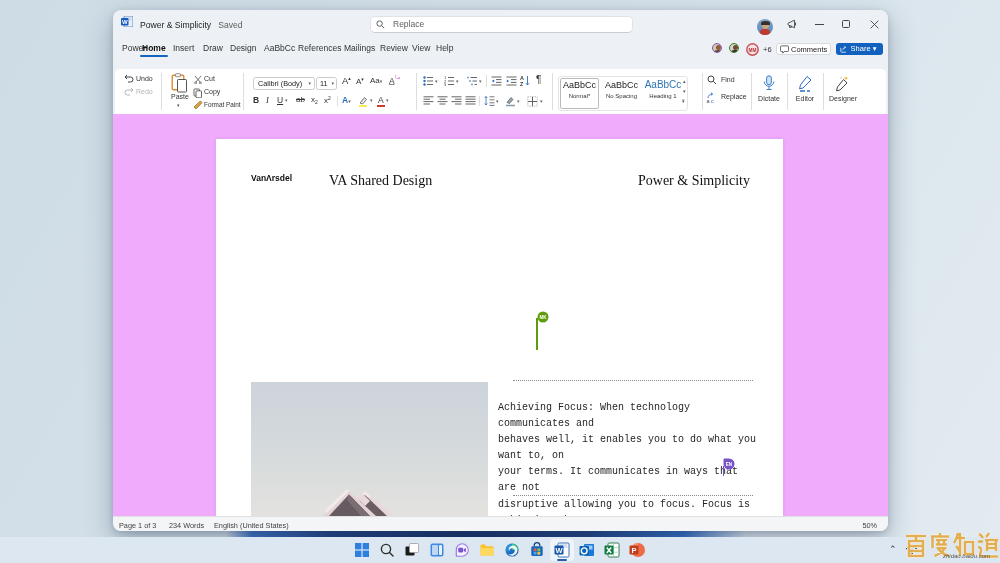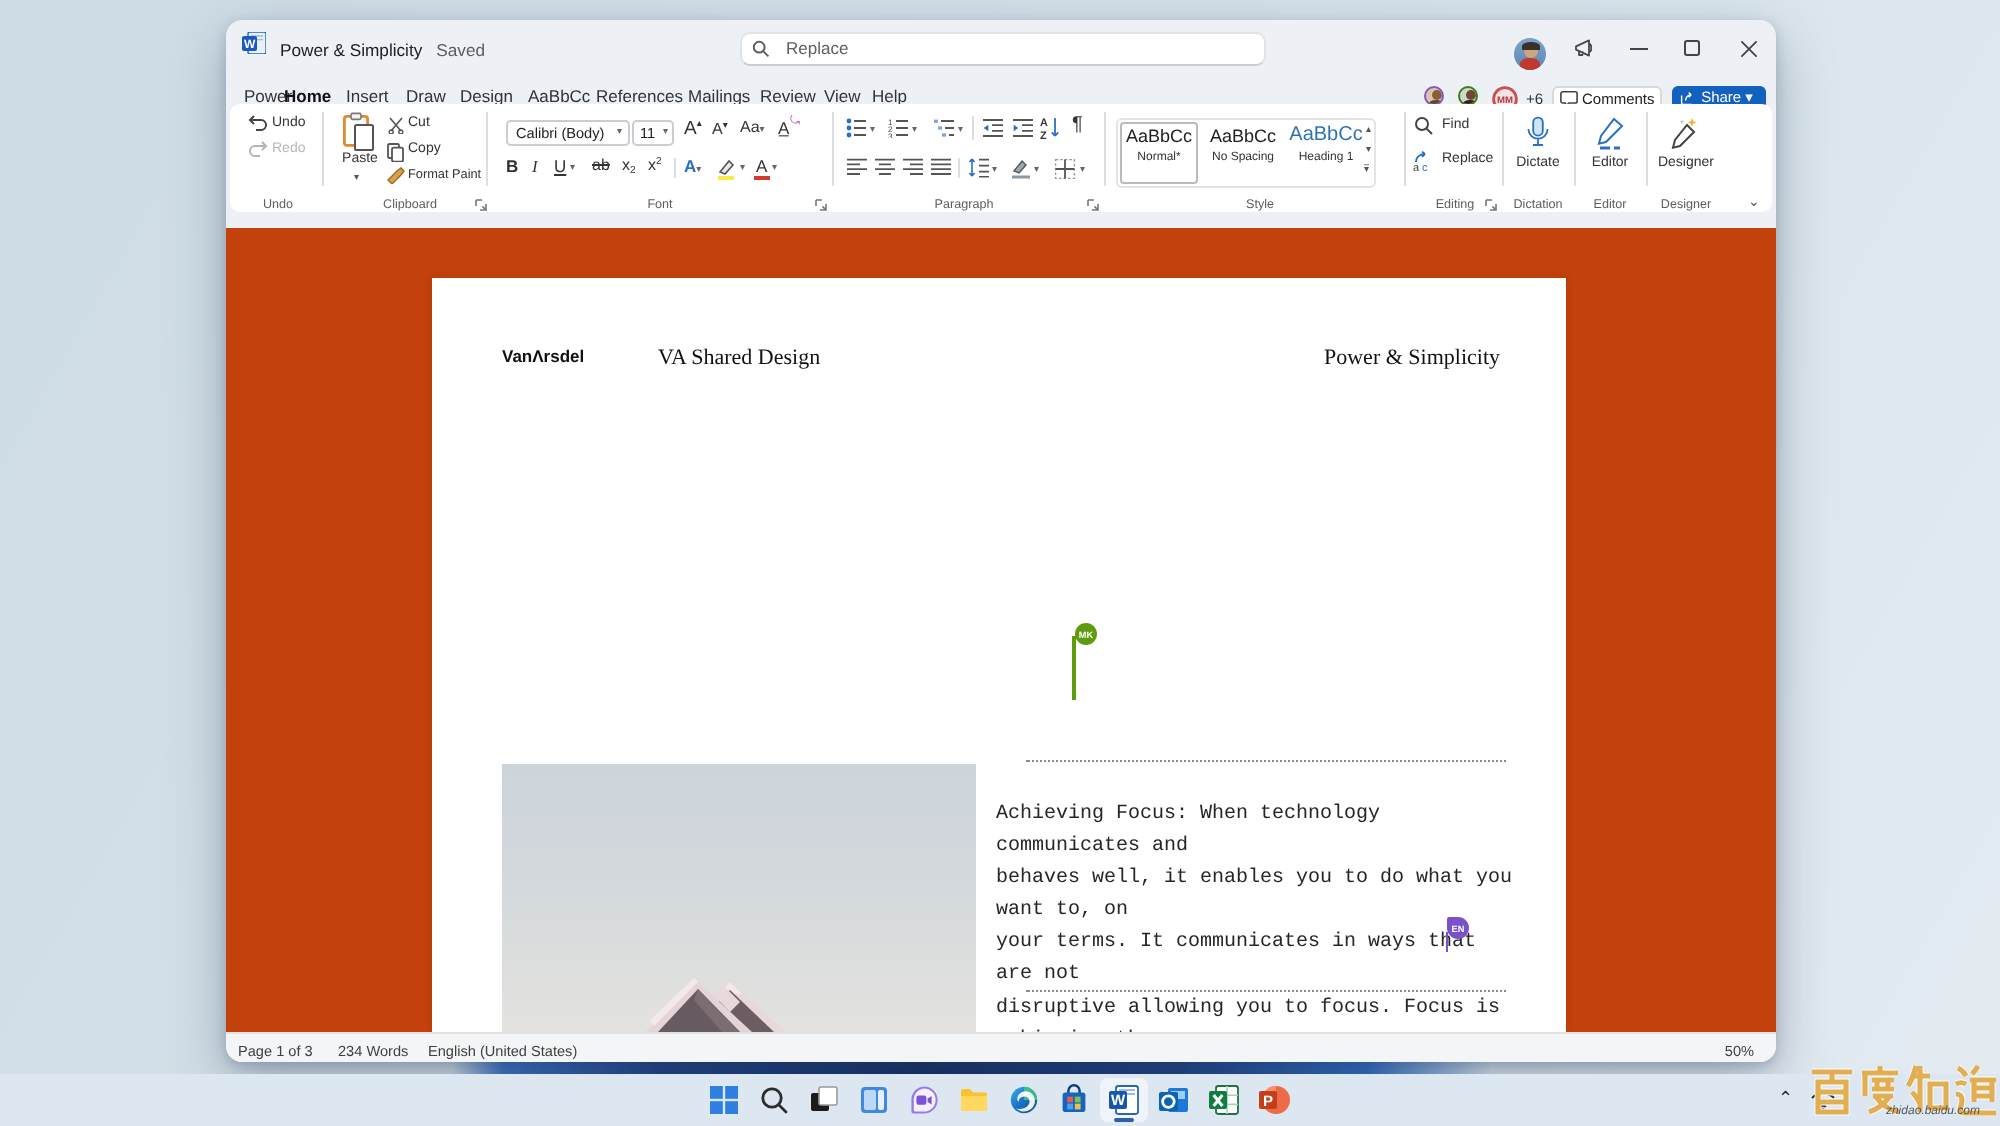--- a/index.html
+++ b/index.html
@@ -19,28 +19,28 @@
   .tb-title { position:absolute; left:27px; top:9.5px; font-size:8.6px; color:#1d1d1d; }
   .tb-title .saved { color:#5c5c5c; margin-left:7px; }
   .searchbox { position:absolute; left:257px; top:6px; width:263px; height:17px; background:#fff;
      border:1px solid #e0e3e6; border-bottom-color:#c9cdd1; border-radius:5px; color:#5e6064; font-size:8.5px; line-height:15px; padding-left:22px; }
   
   .tabs { position:absolute; left:0; top:28px; width:100%; height:22px; font-size:8.5px; color:#333; }
   .tab { position:absolute; top:5px; }
   .tab.sel { font-weight:bold; color:#111; }
   .tab.sel:after { content:""; position:absolute; left:-2px; right:-2px; bottom:-4px; height:2.5px; background:#1166c0; border-radius:2px; }
   
-  .ribbon { position:absolute; left:2px; top:42px; width:771px; height:53.5px; background:#fff; border-radius:5px; }
+  .ribbon { position:absolute; left:2px; top:59px; width:771px; height:53.5px; background:#fff; border-radius:5px; }
   .rsep { position:absolute; top:4px; height:37px; width:1px; background:#dcdfe2; }
   .rlabel { position:absolute; top:46.5px; font-size:6.3px; color:#5a5e63; text-align:center; }
   .launcher { position:absolute; top:47px; width:7px; height:7px; }
   
-  .doc { position:absolute; left:0; top:104px; width:100%; height:402px; background:#c2410c; }
+  .doc { position:absolute; left:0; top:104px; width:100%; height:402px; background:#f0abfc; }
   .page { position:absolute; left:103px; top:25px; width:567px; height:377px; background:#fff; box-shadow:0 0 4px rgba(0,0,0,.10); }
-  .hdr { position:absolute; top:34px; font-size:11px; color:#111; }
+  .hdr { position:absolute; top:34px; font-size:14px; color:#111; }
   .bigtitle { position:absolute; left:34px; top:114px; font-family:"Liberation Serif", serif; font-size:52px; line-height:50px; color:#3d3d3d; letter-spacing:-0.6px; }
   .bodytext { position:absolute; left:282px; top:261px; width:260px; font-family:Liberation Mono, monospace; font-size:10px; line-height:16.1px; color:#262626; }
   .dotline { position:absolute; left:297px; width:240px; border-top:1px dotted #8a8a8a; }
   .img1 { position:absolute; left:35px; top:243px; width:237px; height:134px;
      background:linear-gradient(180deg,#cdd4da 0%,#d2d8dc 40%,#dcdedd 75%,#e3e2df 100%); overflow:hidden; }
   
   .status { position:absolute; left:0; top:506px; width:100%; height:15px; background:#f4f5f6; border-top:1px solid #dfe1e3; font-size:7.3px; color:#3f3f3f; }
   .status span { position:absolute; top:3.5px; }
   
   .taskbar { position:absolute; left:0; top:537px; width:1000px; height:26px; background:#dde7f1; }

